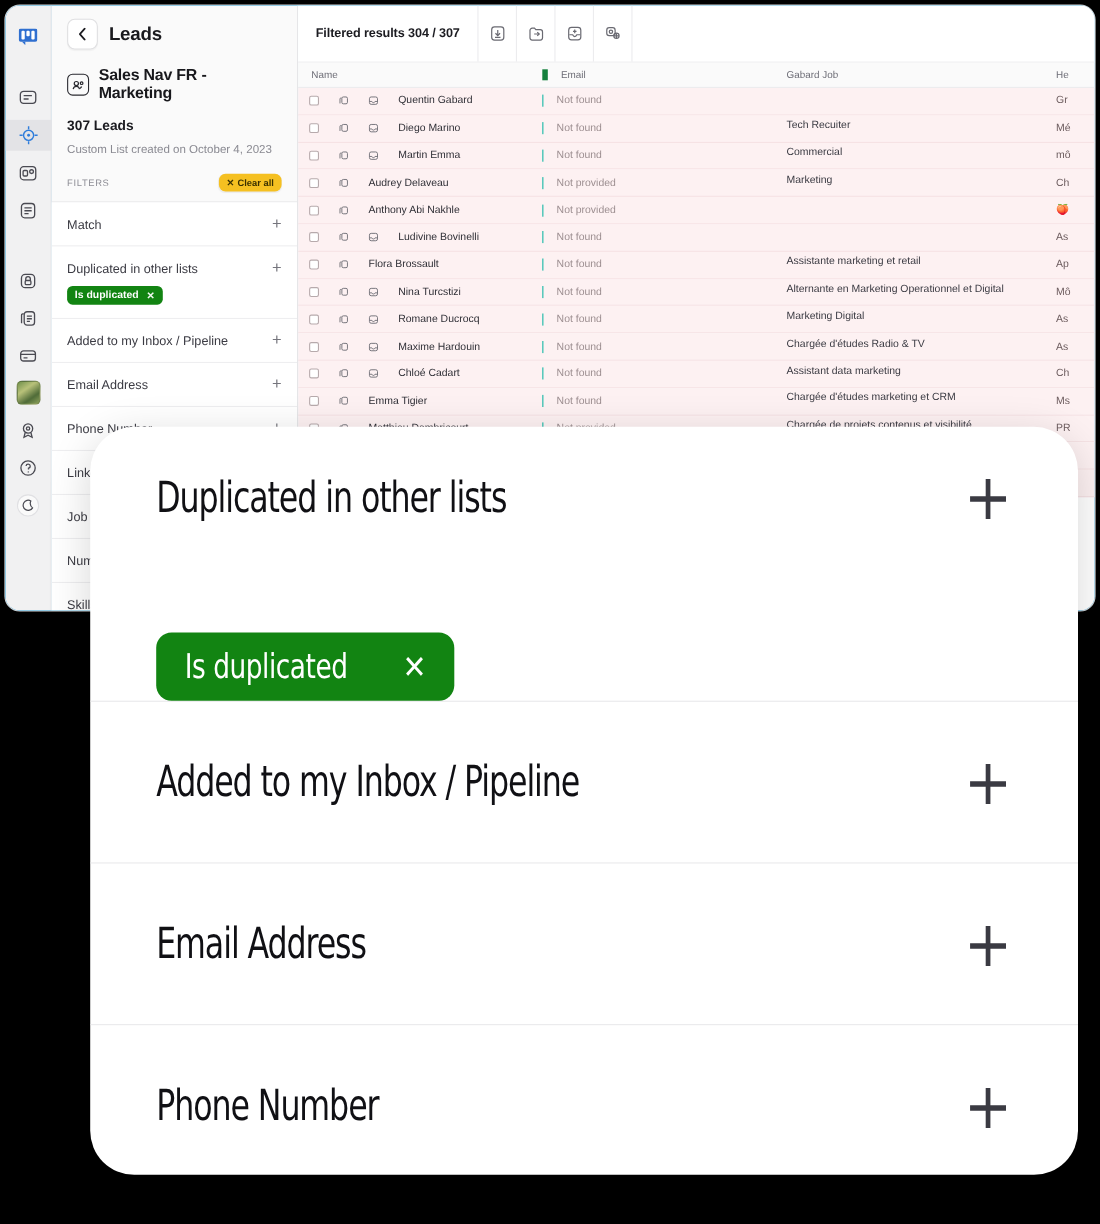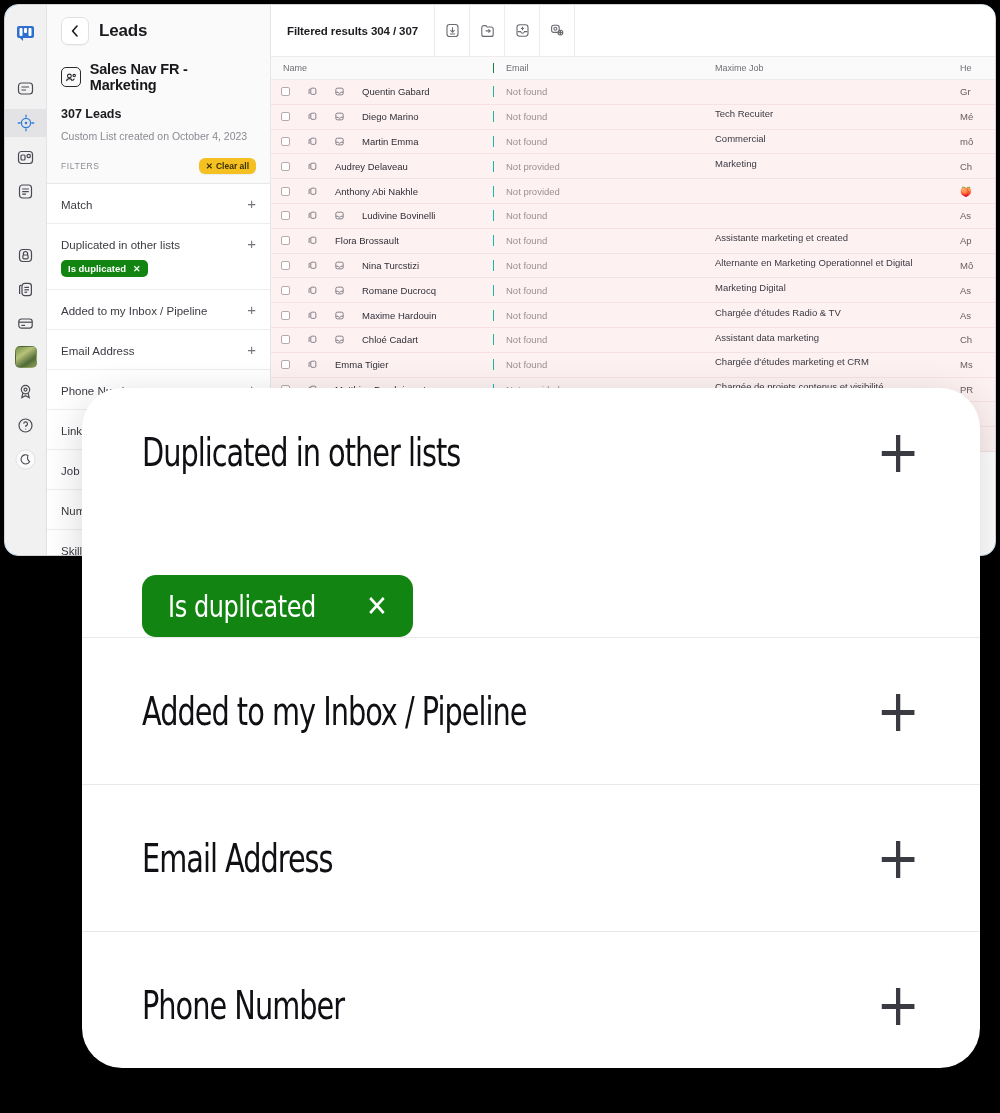--- a/index.html
+++ b/index.html
@@ -126,21 +126,21 @@
     border-right: 1px solid #ececee; color: #6a6a72;
   }
 
   .thead {
     height: 23px; display: flex; align-items: center;
     background: #fafafa; border-bottom: 1px solid #ececee;
     font-size: 9px; color: #6e6e77;
   }
   .th { padding-left: 12px; flex: 0 0 auto; }
   .th-name { width: 222px; }
-  .th-email { width: 210px; border-left: 1px solid #15803d; }
+  .th-email { width: 210px; border-left: 5px solid #15803d; }
   .th-job { width: 245px; }
   .th-he { width: 60px; }
 
   .tbody { flex: 1; overflow: hidden; }
   .trow {
     height: 24.8px; display: flex; align-items: center;
     background: #fdf1f2; border-bottom: 1px solid #f6e2e4;
     font-size: 9.5px; color: #3a3a42;
   }
   .td { padding-left: 12px; flex: 0 0 auto; white-space: nowrap; overflow: hidden; }
@@ -414,21 +414,21 @@
               <circle cx="10.4" cy="9.6" r="2.4"></circle>
               <line x1="10.4" y1="7.2" x2="10.4" y2="12"></line>
               <line x1="8" y1="9.6" x2="12.8" y2="9.6"></line>
             </svg>
         </div>
       </div>
 
       <div class="thead">
         <div class="th th-name">Name</div>
         <div class="th th-email">Email</div>
-        <div class="th th-job">Maxime Job</div>
+        <div class="th th-job">Gabard Job</div>
         <div class="th th-he">He</div>
       </div>
 
       <div class="tbody" id="tbody">
           <div class="trow">
             <div class="td td-name">
               <span class="cbox"></span>
               <span class="ricon">
                 <svg width="9" height="9" viewBox="0 0 11 11" fill="none" stroke="#6b6b73" stroke-width="1">
                   <rect x="3.4" y="1.4" width="6.2" height="7.6" rx="1.6"></rect>
@@ -530,21 +530,21 @@
               </span>
               <span class="ricon">
                 <svg width="9" height="9" viewBox="0 0 11 11" fill="none" stroke="#6b6b73" stroke-width="1">
                   <rect x="1" y="1.4" width="9" height="8.2" rx="2"></rect>
                   <path d="M1.3 6.4h2.4c.3.8.9 1.3 1.8 1.3s1.5-.5 1.8-1.3h2.4"></path>
                 </svg>
               </span>
               <span class="name-txt">Ludivine Bovinelli</span>
             </div>
             <div class="td td-email">Not found</div>
-            <div class="td td-job">Assistante marketing et created</div>
+            <div class="td td-job">Assistante marketing et retail</div>
             <div class="td td-he">As</div>
           </div>
           <div class="trow">
             <div class="td td-name">
               <span class="cbox"></span>
               <span class="ricon">
                 <svg width="9" height="9" viewBox="0 0 11 11" fill="none" stroke="#6b6b73" stroke-width="1">
                   <rect x="3.4" y="1.4" width="6.2" height="7.6" rx="1.6"></rect>
                   <path d="M3 2.6H2.3a1 1 0 0 0-1 1v5"></path>
                 </svg>

